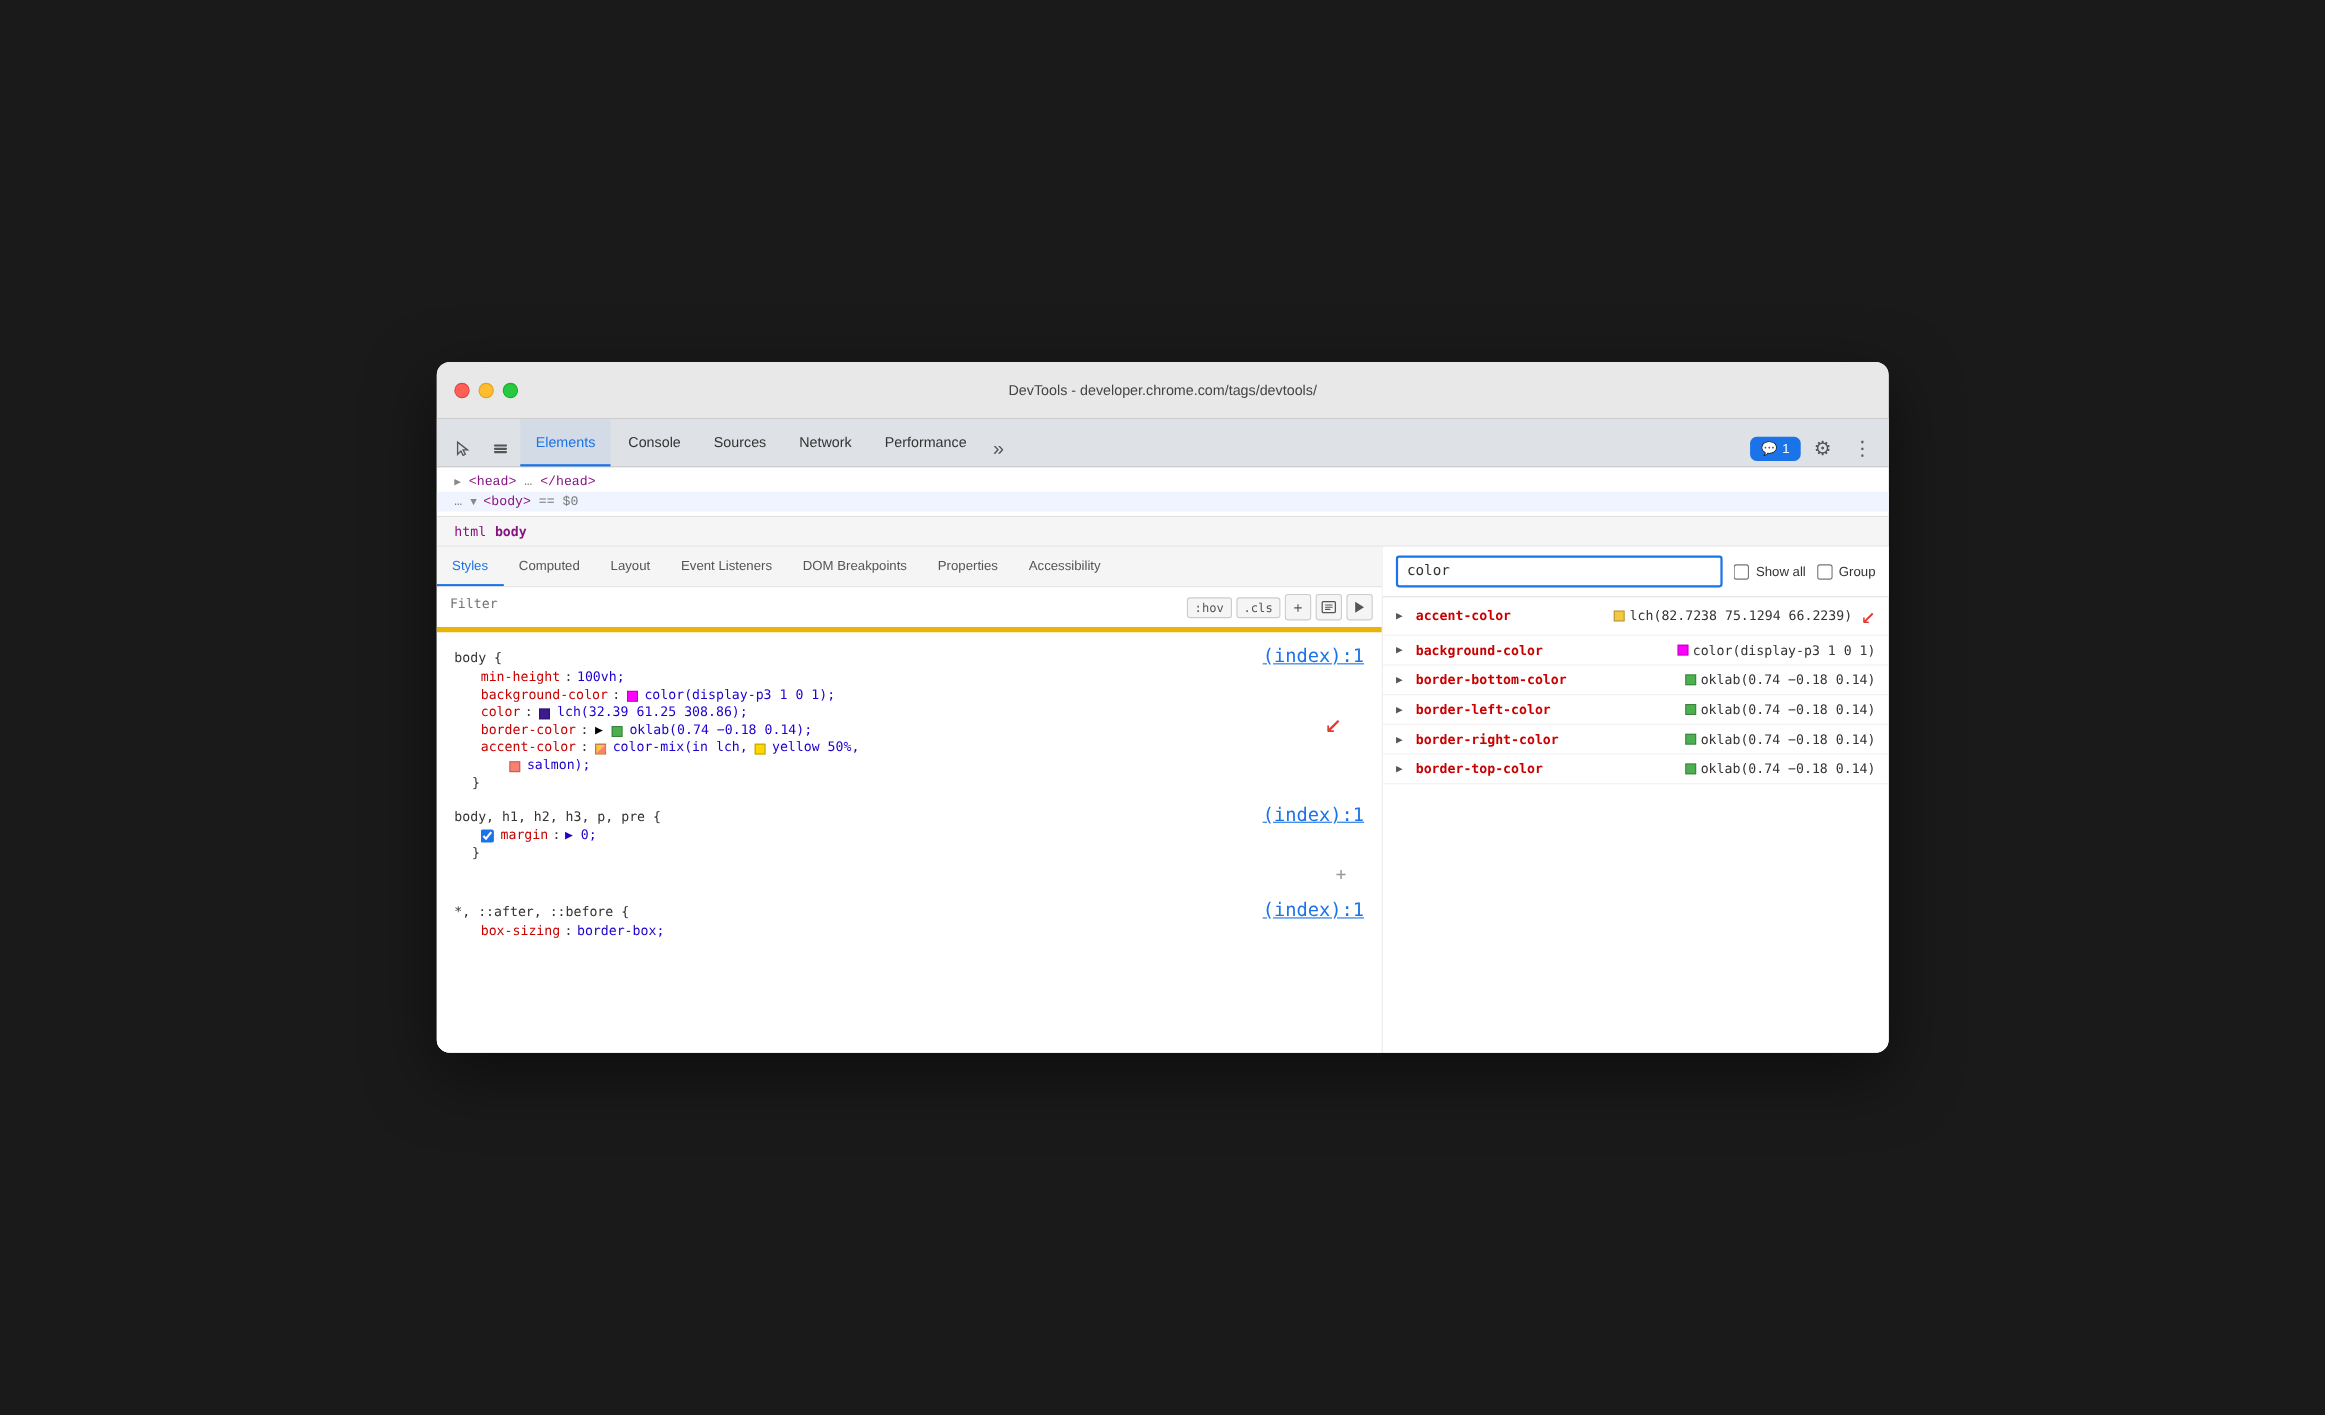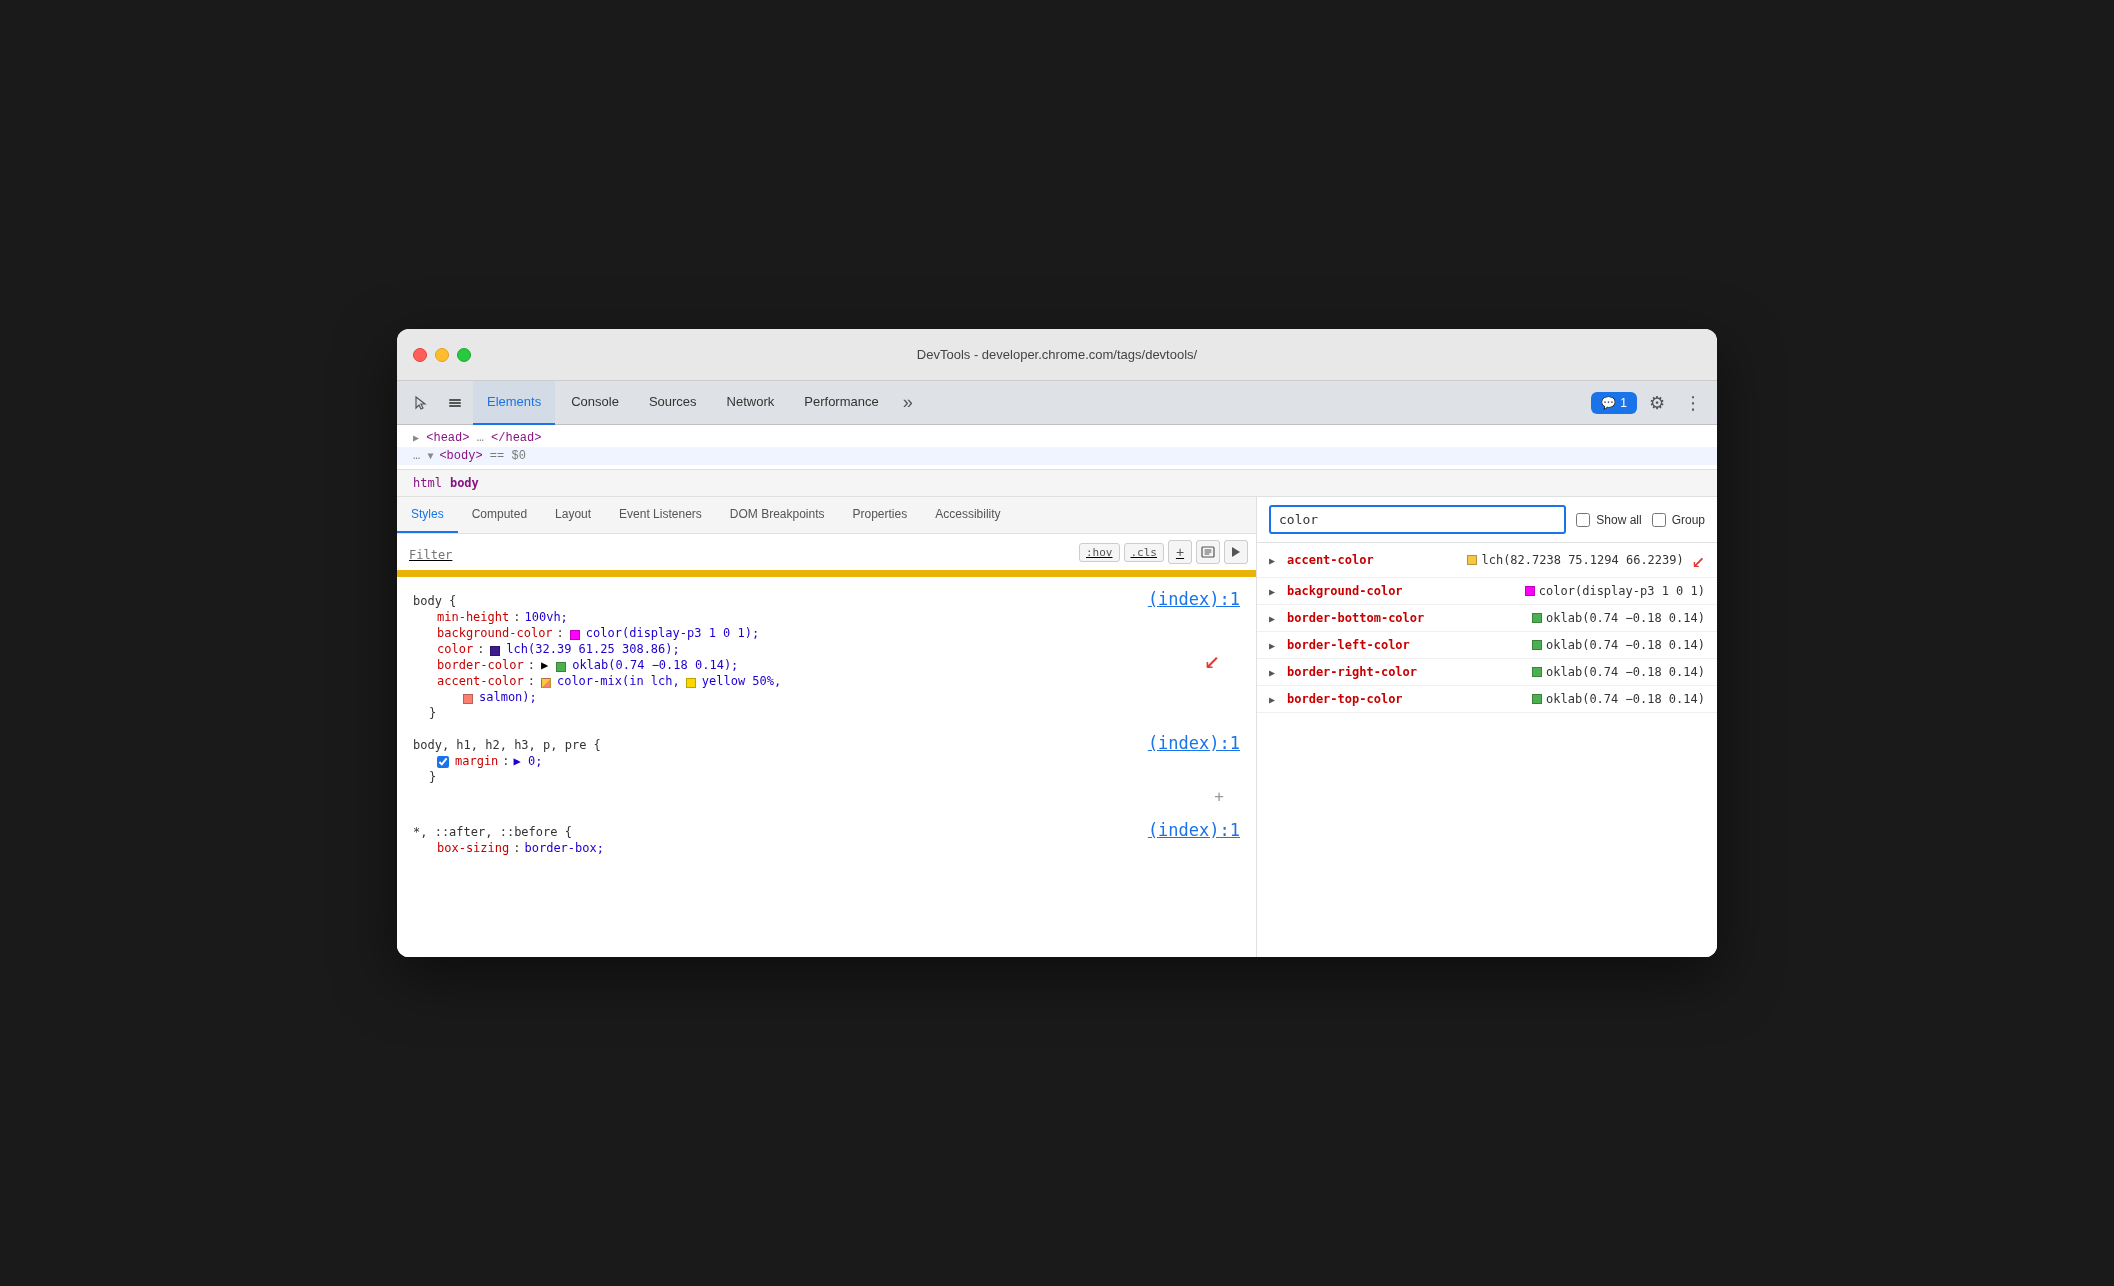--- a/index.html
+++ b/index.html
@@ -49,21 +49,21 @@
       font-weight: 500;
     }
     .devtools-body {
       background: #ffffff;
       display: flex;
       flex-direction: column;
     }
     
     .top-tabs {
       display: flex;
-      align-items: center;
+      align-items: flex-end;
       background: #dee1e6;
       padding: 0 8px;
       height: 44px;
       border-bottom: 1px solid #c0c0c0;
       gap: 2px;
     }
     .top-tab-icon {
       width: 32px;
       height: 32px;
       display: flex;
@@ -196,26 +196,25 @@
       border-bottom: 2px solid transparent;
     }
     .sub-tab.active {
       color: #1a73e8;
       border-bottom: 2px solid #1a73e8;
     }
 
     
     .filter-bar {
       display: flex;
-      align-items: flex-end;
+      align-items: flex-start;
       padding: 6px 8px;
-      border-bottom: 7px solid #eab308;
+      border-bottom: 5px solid #eab308;
       background: #fff;
       gap: 6px;
-      text-decoration: underline;
     }
     .filter-input {
       flex: 1;
       border: none;
       outline: none;
       font-size: 12px;
       color: #333;
       padding: 2px 4px;
       background: transparent;
       font-family: 'Menlo', monospace;

